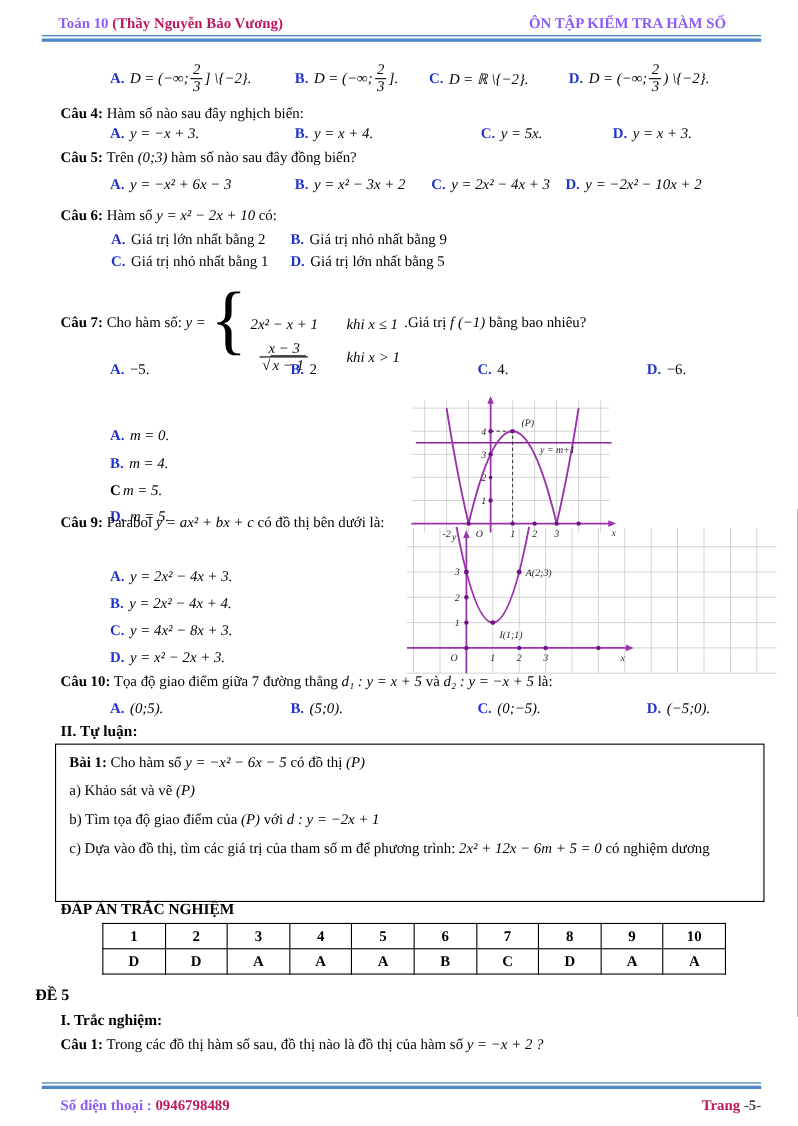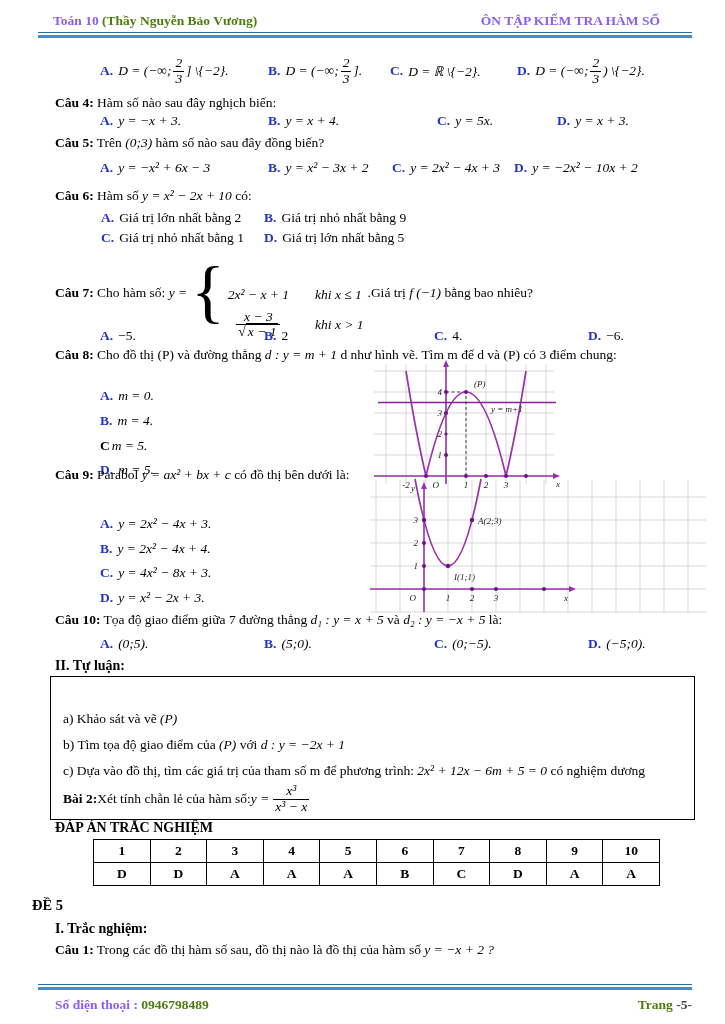--- a/index.html
+++ b/index.html
@@ -5,21 +5,21 @@
   html,body{margin:0;padding:0;background:#888;}
   .page{position:relative;width:725px;height:1024px;background:#ffffff;margin:0 auto;
         font-family:"Liberation Serif",serif;font-size:13.5px;color:#000;overflow:hidden;}
   .abs{position:absolute;}
   .b{font-weight:bold;}
   .m{font-style:italic;}
   .nowrap{white-space:nowrap;}
   
   .hdr{position:absolute;top:13px;left:53px;width:607px;display:flex;justify-content:space-between;
        font-weight:bold;font-size:13.5px;}
-  .red{color:#8b5cf6;} .blue{color:#4d7c0f;text-align:right;}
+  .red{color:#8b5cf6;} .blue{color:#be185d;text-align:right;}
   .dline{position:absolute;left:38px;width:654px;height:2px;border-top:1.5px solid #2e6da4;border-bottom:3px solid #4f88c7;}
   
   .qtitle{position:absolute;left:55px;right:10px;}
   .qno{font-weight:bold;}
   .optrow{position:absolute;left:0;width:725px;}
   .opt{position:absolute;top:0;white-space:nowrap;display:inline-flex;align-items:center;}
   .L{font-weight:bold;color:#2233cc;font-style:normal;margin-right:5px;}
   .Lb{font-weight:bold;color:#000;font-style:normal;margin-right:2px;}
   
   .frac{display:inline-flex;flex-direction:column;align-items:center;line-height:1.05;
@@ -188,23 +188,20 @@
     <span class="opt" style="left:434px">
         <b class="L">C.</b>
         <span>4.</span>
       </span>
     <span class="opt" style="left:588px">
         <b class="L">D.</b>
         <span>−6.</span>
       </span>
   </div>
 
-  <div class="qtitle" style="top:347px">
-    <span class="qno">Câu 8:</span><span> Cho đồ thị (P) và đường thẳng </span><i class="m">d : y = m + 1</i><span> d như hình vẽ. Tìm m để d và (P) có 3 điểm chung:</span>
-  </div>
   <div class="abs" style="left:100px;top:388px"><b class="L">A.</b><i class="m">m = 0.</i></div>
   <div class="abs" style="left:100px;top:413px"><b class="L">B.</b><i class="m">m = 4.</i></div>
   <div class="abs" style="left:100px;top:438px"><b class="Lb">C</b><i class="m">m = 5.</i></div>
   <div class="abs" style="left:100px;top:462px"><b class="L">D.</b><i class="m">m = 5.</i></div>
 
   <div class="gwrap" style="left:370px;top:358px">
     <svg width="192" height="134">
       <path d="M16 6V126 M36 6V126 M56 6V126 M76 6V126 M96 6V126 M116 6V126 M136 6V126 M156 6V126 M176 6V126
                M4 13H184 M4 34H184 M4 55H184 M4 76H184 M4 97H184 M4 118H184" stroke="#c7c7c7" stroke-width="0.7" fill="none"></path>
       <line x1="4" y1="118" x2="184" y2="118" stroke="#9933aa" stroke-width="1.6"></line>
@@ -305,37 +302,31 @@
       </span>
     <span class="opt" style="left:588px">
         <b class="L">D.</b>
         <i class="m">(−5;0).</i>
       </span>
   </div>
 
   <div class="abs b" style="left:55px;top:658px;font-size:14px">II. Tự luận:</div>
 
   <div class="tbox">
+    <div class="tline" style="top:8px">
+      <span class="qno">Bài 1:</span><span> Cho hàm số </span><i class="m">y = −x² − 6x − 5</i><span> có đồ thị </span><i class="m">(P)</i>
+    </div>
     <div class="tline" style="top:34px">
       <span>a) Khảo sát và vẽ </span><i class="m">(P)</i>
     </div>
     <div class="tline" style="top:60px">
       <span>b) Tìm tọa độ giao điểm của </span><i class="m">(P)</i><span> với </span><i class="m">d : y = −2x + 1</i>
     </div>
     <div class="tline" style="top:86px">
       <span>c) Dựa vào đồ thị, tìm các giá trị của tham số m để phương trình: </span><i class="m">2x² + 12x − 6m + 5 = 0</i><span> có nghiệm dương</span>
-    </div>
-    <div class="tline" style="top:104px;display:flex;align-items:center;height:36px">
-      <span class="qno">Bài 2:</span>
-        <span> Xét tính chẵn lẻ của hàm số: </span>
-        <i class="m">y =</i>
-      <span class="frac" style="margin-left:4px">
-          <span class="num">x³</span>
-          <span class="den">x³ − x</span>
-        </span>
     </div>
   </div>
 
   <div class="abs b" style="left:55px;top:820px;font-size:14px">ĐÁP ÁN TRẮC NGHIỆM</div>
   <table class="anskey">
     <tbody>
         <tr>
       <td>1</td>
       <td>2</td>
       <td>3</td>

